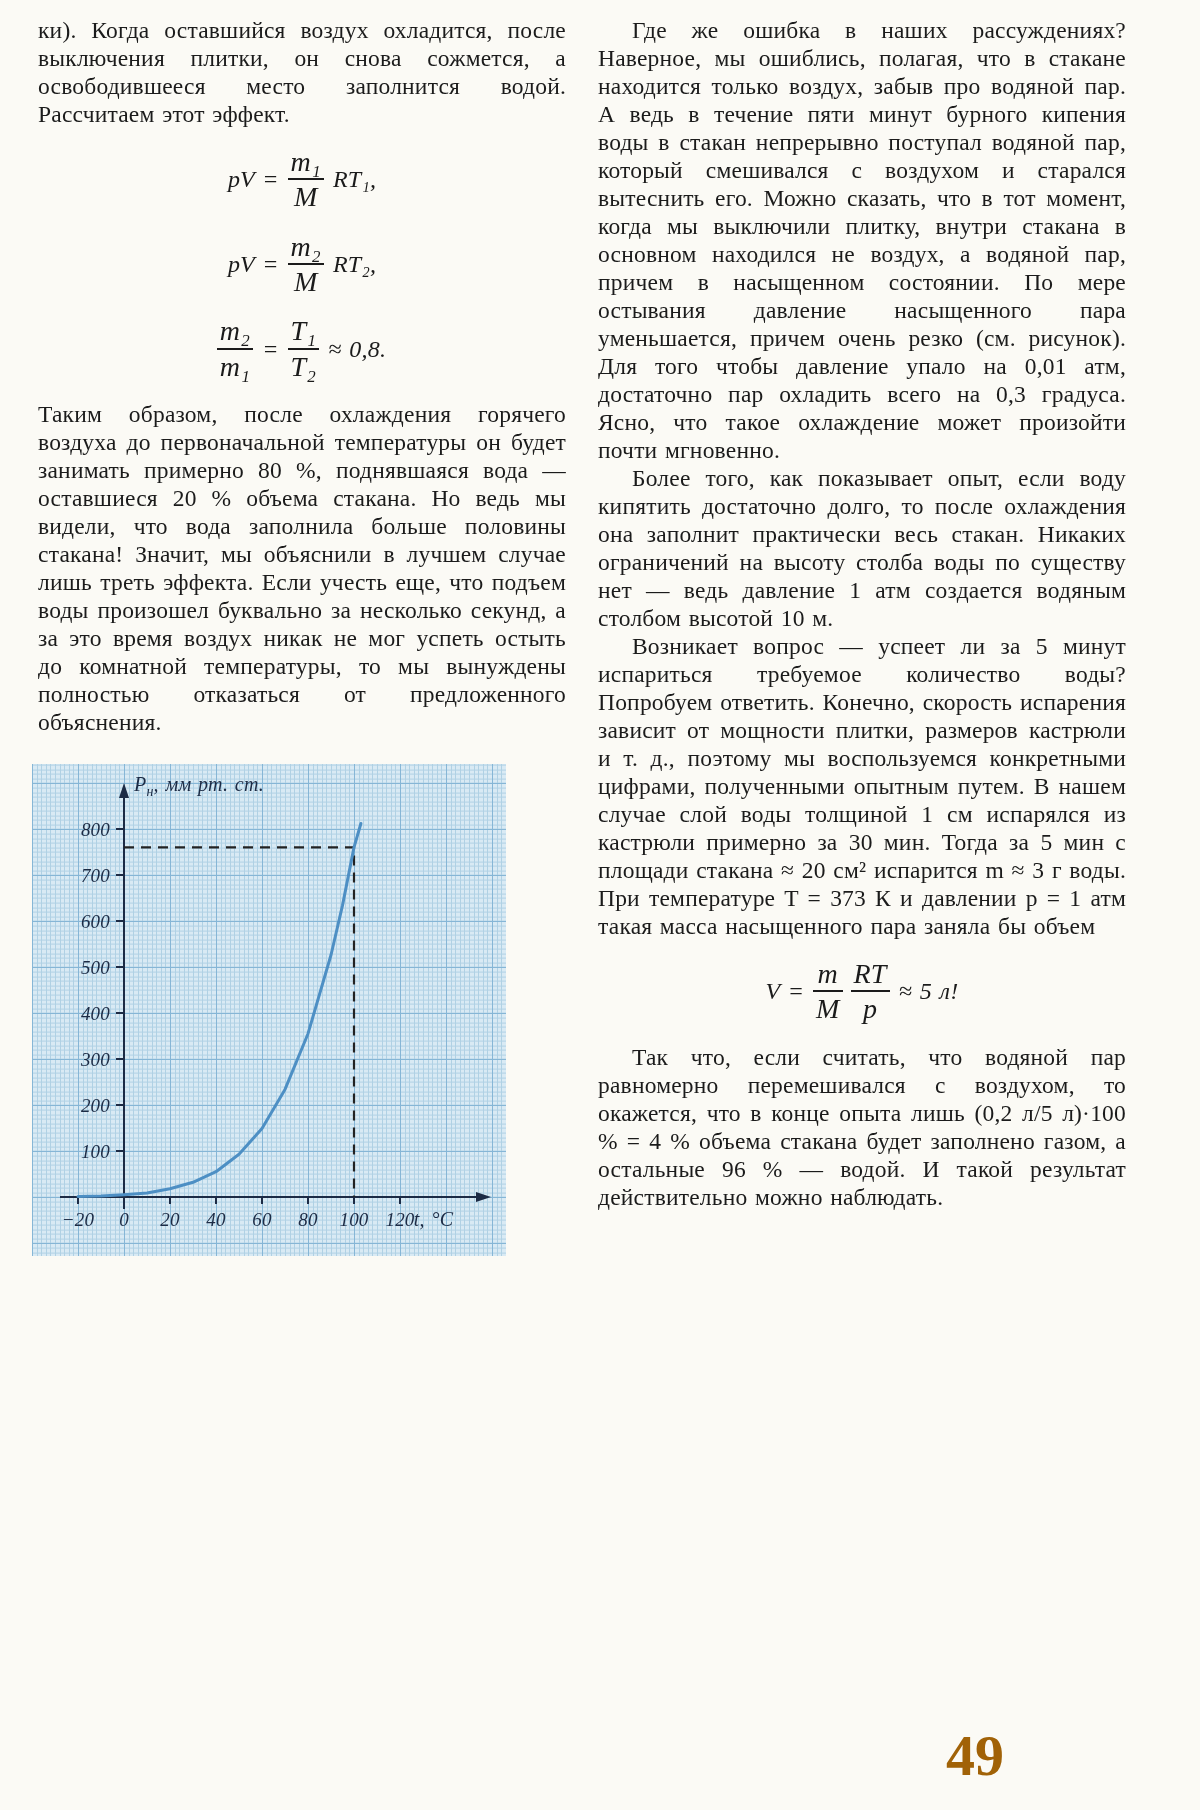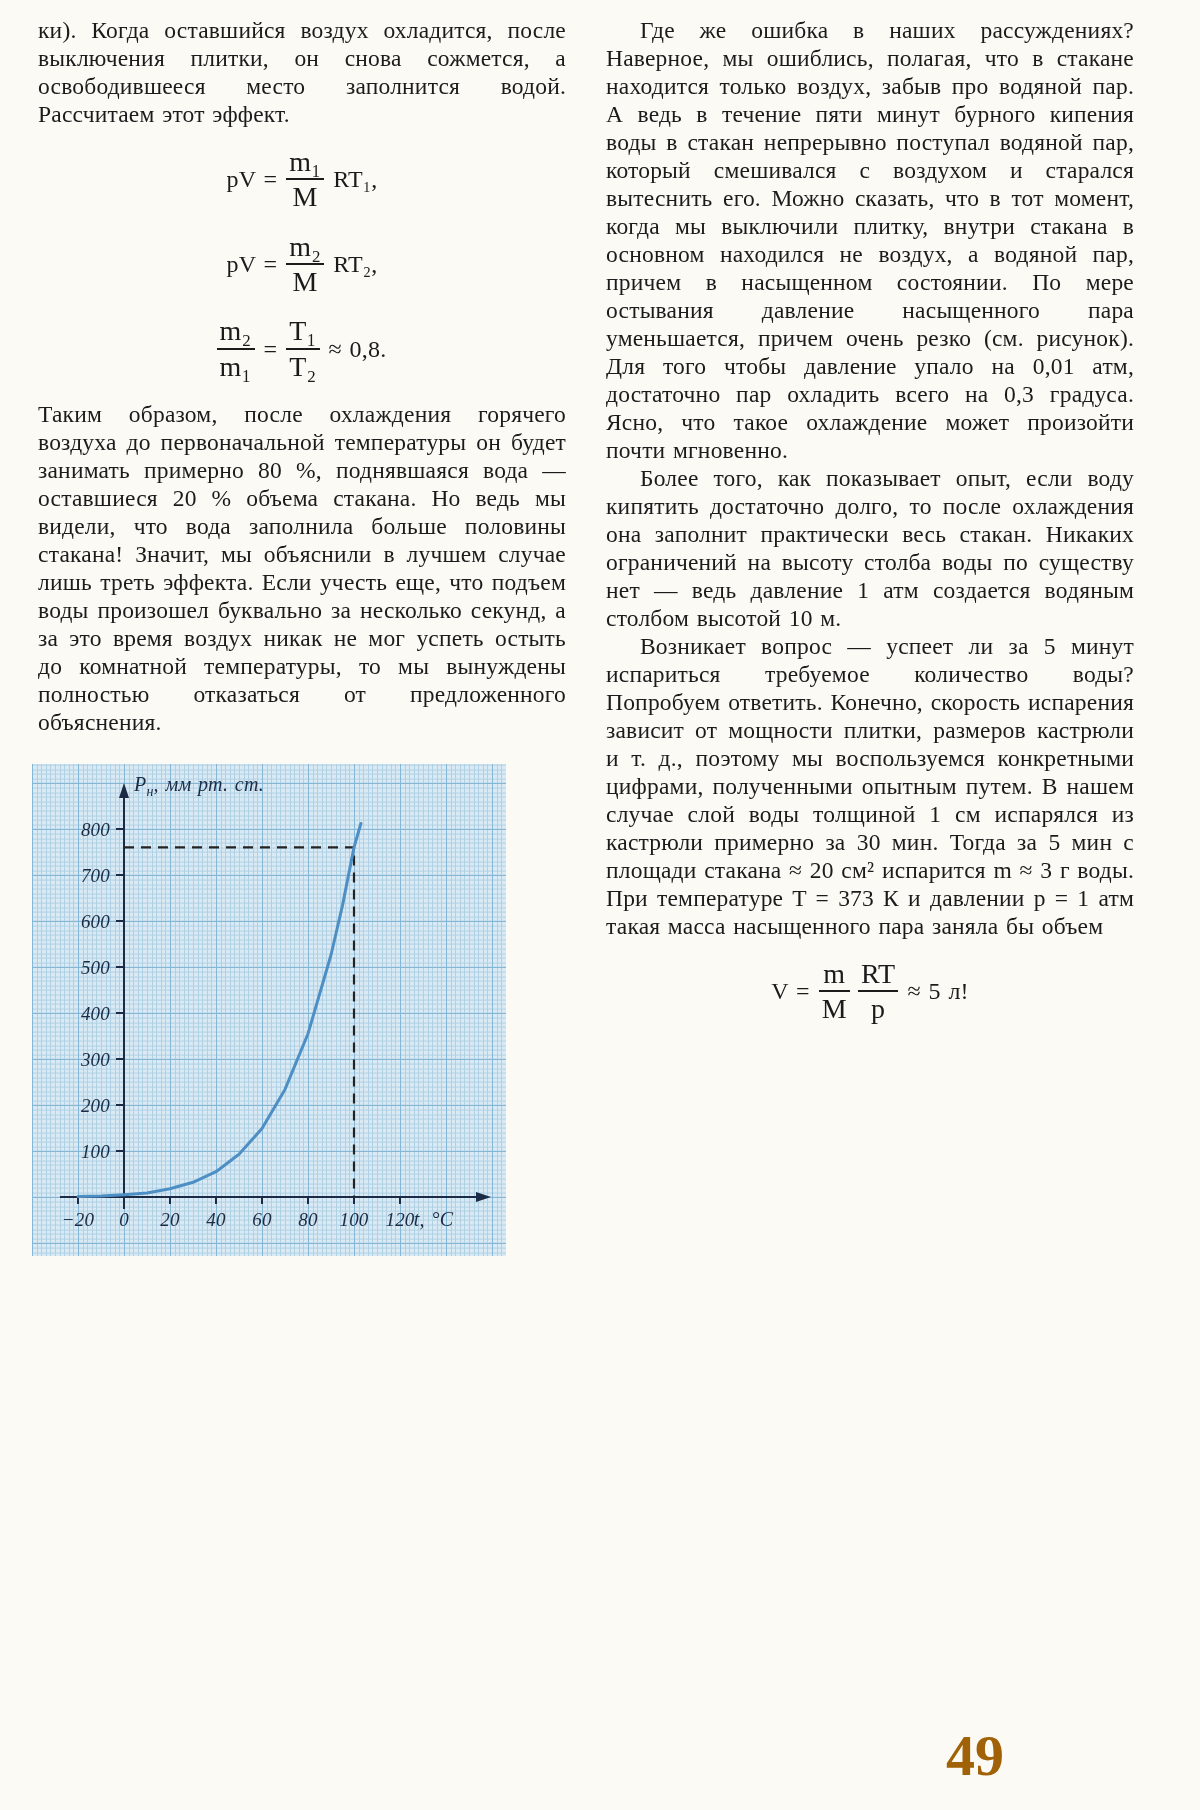--- a/index.html
+++ b/index.html
@@ -1,27 +1,27 @@
 <!DOCTYPE html>
 <html lang="ru"><head>
 <meta charset="utf-8">
 <style>
   * { margin:0; padding:0; box-sizing:border-box; }
   body { background:#d9d9d9; font-family:"Liberation Serif", serif; }
   .page {
     position:relative; width:1200px; height:1810px;
     background:#fbfaf5; color:#1b1b1b; overflow:hidden;
   }
-  .columns { display:flex; gap:40px; padding:16px 34px 0 38px; }
+  .columns { display:flex; gap:32px; padding:16px 34px 0 38px; }
   .col { width:528px; flex:0 0 528px; font-size:23.5px; line-height:28px;
          text-align:justify; letter-spacing:0.2px; word-spacing:1.5px; }
   .para { margin:0; }
   .para.indent { text-indent:34px; }
   
-  .formula { font-size:24px; text-align:center;
+  .formula { font-style:italic; font-size:24px; text-align:center;
              margin:18px 0; line-height:1.1; }
   .formula .f-lhs, .formula .f-rhs, .formula .f-mid { vertical-align:middle; padding:0 5px; }
   .frac { display:inline-block; vertical-align:middle; text-align:center;
           font-size:28px; line-height:1.12; padding:0 4px; }
   .frac .num { display:block; padding:0 3px 1px; }
   .frac .den { display:block; border-top:2px solid #1b1b1b; padding:1px 3px 0; }
   
   .chart-figure {
     position:relative; margin:28px 0 0 -6px; width:474px; height:492px;
     background-color:#d9eaf4;
@@ -113,17 +113,18 @@
 
     <div class="col">
       <p class="para indent">Где же ошибка в наших рассуждениях? Наверное, мы ошиблись, полагая, что в стакане находится только воздух, забыв про водяной пар. А ведь в течение пяти минут бурного кипения воды в стакан непрерывно поступал водяной пар, который смешивался с воздухом и старался вытеснить его. Можно сказать, что в тот момент, когда мы выключили плитку, внутри стакана в основном находился не воздух, а водяной пар, причем в насыщенном состоянии. По мере остывания давление насыщенного пара уменьшается, причем очень резко (см. рисунок). Для того чтобы давление упало на 0,01 атм, достаточно пар охладить всего на 0,3 градуса. Ясно, что такое охлаждение может произойти почти мгновенно.</p>
       <p class="para indent">Более того, как показывает опыт, если воду кипятить достаточно долго, то после охлаждения она заполнит практически весь стакан. Никаких ограничений на высоту столба воды по существу нет — ведь давление 1 атм создается водяным столбом высотой 10 м.</p>
       <p class="para indent">Возникает вопрос — успеет ли за 5 минут испариться требуемое количество воды? Попробуем ответить. Конечно, скорость испарения зависит от мощности плитки, размеров кастрюли и т. д., поэтому мы воспользуемся конкретными цифрами, полученными опытным путем. В нашем случае слой воды толщиной 1 см испарялся из кастрюли примерно за 30 мин. Тогда за 5 мин с площади стакана ≈ 20 см² испарится m ≈ 3 г воды. При температуре T = 373 К и давлении p = 1 атм такая масса насыщенного пара заняла бы объем</p>
 
       <div class="formula">
         <span class="f-lhs">V =</span><span class="frac"><span class="num">m</span><span class="den">M</span></span><span class="frac"><span class="num">RT</span><span class="den">p</span></span><span class="f-rhs">≈ 5 л!</span>
       </div>
 
+      <p class="para indent">Так что, если считать, что водяной пар равномерно перемешивался с воздухом, то окажется, что в конце опыта лишь (0,2 л/5 л)·100 % = 4 % объема стакана будет заполнено газом, а остальные 96 % — водой. И такой результат действительно можно наблюдать.</p>
     </div>
   </div>
 
   <div class="page-number">49</div>
 </div>
 
 </body></html>

